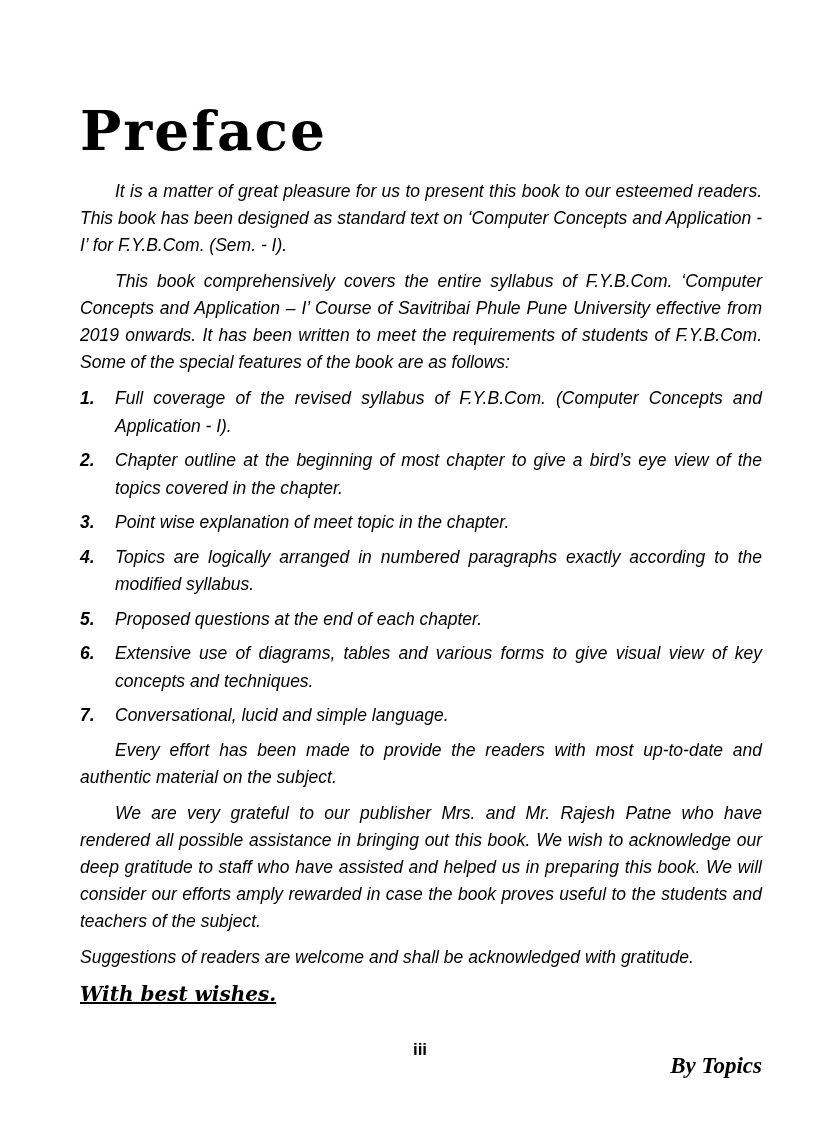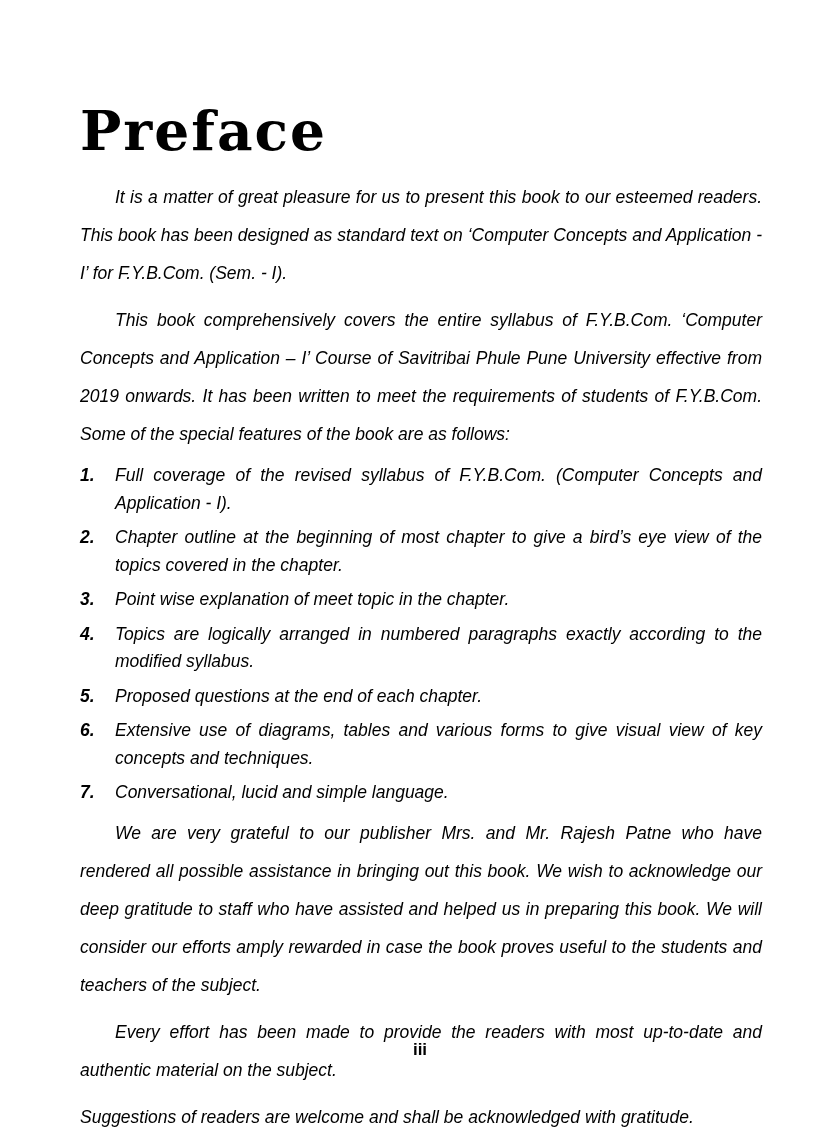--- a/index.html
+++ b/index.html
@@ -19,21 +19,21 @@
     font-weight: 900;
     font-style: normal;
     font-size: 55px;
     line-height: 62px;
     letter-spacing: 2px;
     margin: 0 0 16px 0;
   }
   .para {
     font-style: italic;
     font-size: 17.5px;
-    line-height: 38px;
+    line-height: 27px;
     text-align: justify;
     margin: 0 0 9px 0;
   }
   .indent { text-indent: 35px; }
   .features { margin: 6px 0 2px 0; }
   .feature-item {
     display: flex;
     font-style: italic;
     font-size: 17.5px;
     line-height: 27.5px;
@@ -107,22 +107,22 @@
     <div class="feature-item">
       <span class="feature-num">6.</span>
       <span class="feature-text">Extensive use of diagrams, tables and various forms to give visual view of key concepts and techniques.</span>
     </div>
     <div class="feature-item">
       <span class="feature-num">7.</span>
       <span class="feature-text">Conversational, lucid and simple language.</span>
     </div>
   </div>
 
+  <p class="para indent">Every effort has been made to provide the readers with most up-to-date and authentic material on the subject.</p>
   <p class="para indent">We are very grateful to our publisher Mrs. and Mr. Rajesh Patne who have rendered all possible assistance in bringing out this book. We wish to acknowledge our deep gratitude to staff who have assisted and helped us in preparing this book. We will consider our efforts amply rewarded in case the book proves useful to the students and teachers of the subject.</p>
-  <p class="para indent">Every effort has been made to provide the readers with most up-to-date and authentic material on the subject.</p>
   <p class="para">Suggestions of readers are welcome and shall be acknowledged with gratitude.</p>
 
   <p class="wishes">With best wishes.</p>
 
   <p class="byline">By Topics</p>
 
   <div class="pagenum">iii</div>
 
 </div>
 

